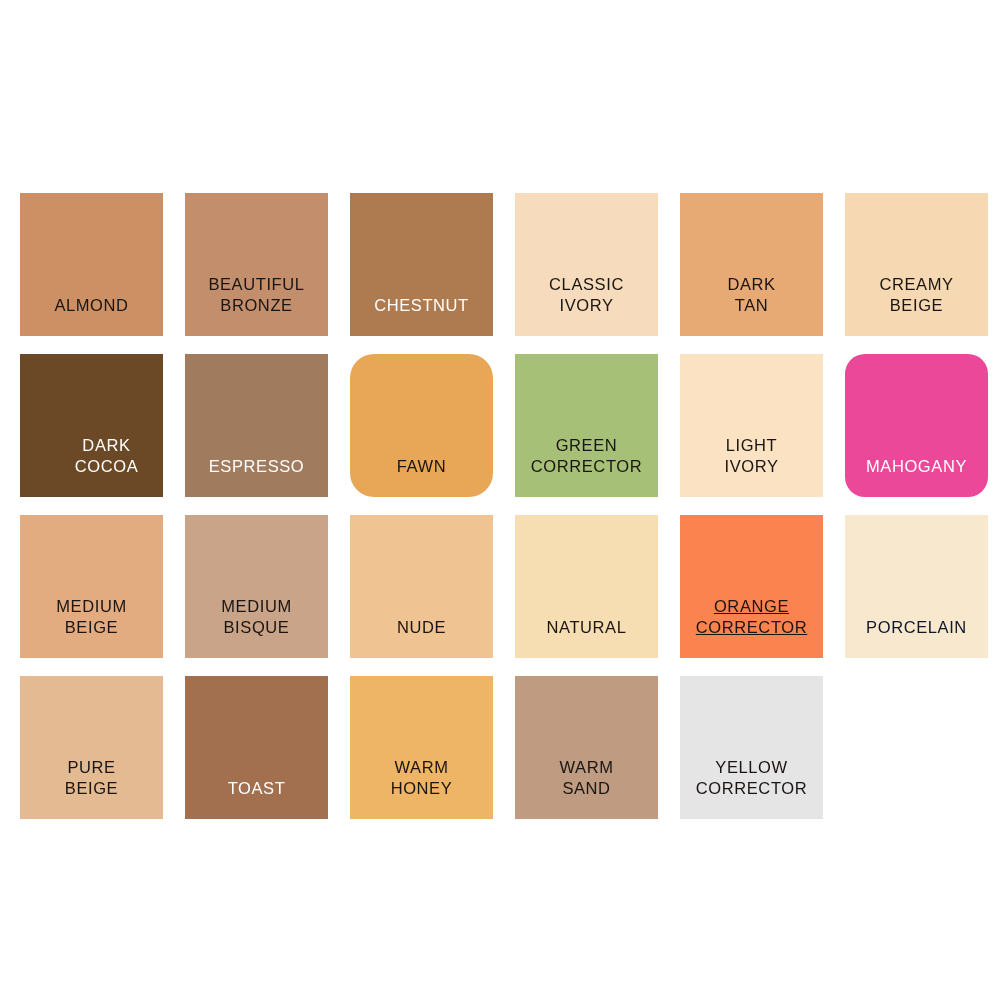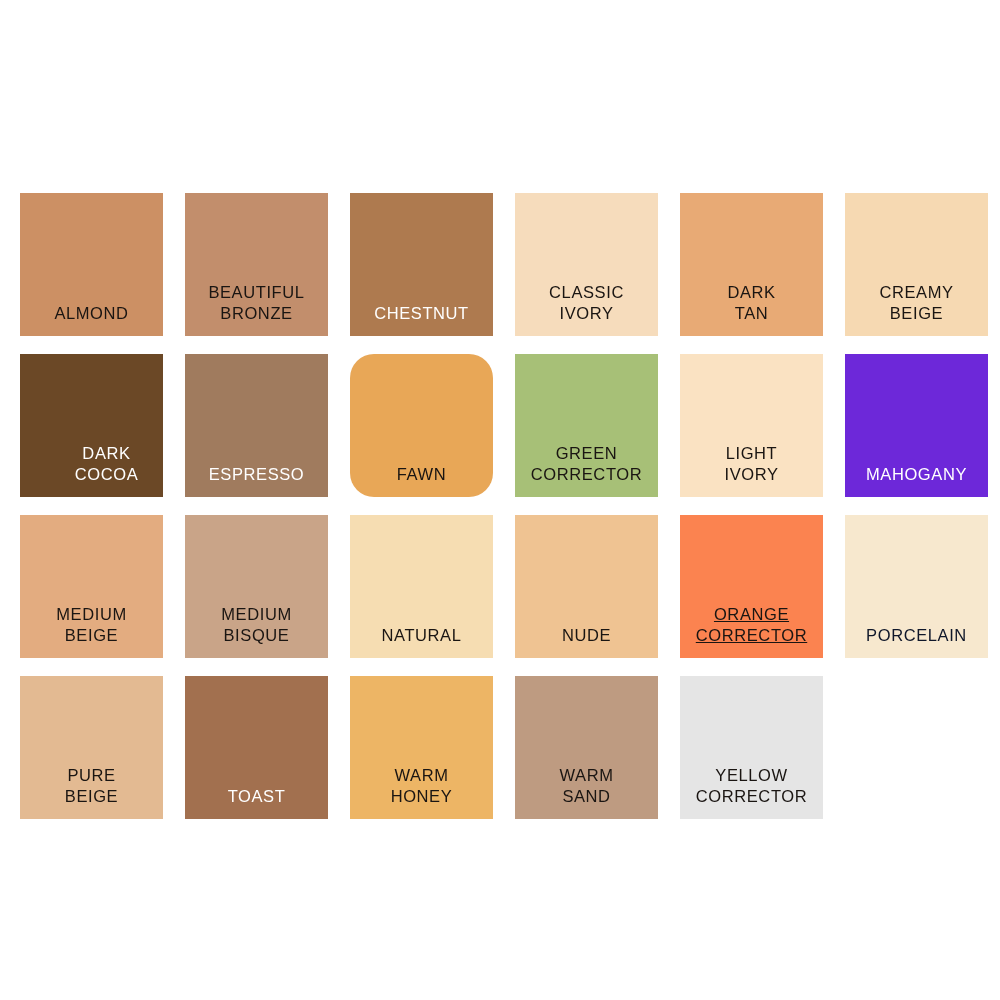--- a/index.html
+++ b/index.html
@@ -34,21 +34,21 @@
   }
   .swatch {
     position: relative;
     width: 143px;
     height: 143px;
     box-sizing: border-box;
     display: flex;
     flex-direction: column;
     align-items: center;
     justify-content: flex-end;
-    padding-bottom: 12px;
+    padding-bottom: 20px;
     overflow: hidden;
   }
   .swatch-label {
     text-align: center;
     font-family: "Liberation Sans", sans-serif;
     font-size: 16.5px;
     line-height: 21px;
     letter-spacing: 0.6px;
     font-weight: 400;
     white-space: nowrap;
@@ -124,45 +124,45 @@
           <span class="line">GREEN</span>
           <span class="line">CORRECTOR</span>
         </div>
       </div>
       <div class="swatch light" style="background-color: rgb(250, 226, 194);">
         <div class="swatch-label" style="color: rgb(26, 21, 18);">
           <span class="line">LIGHT</span>
           <span class="line">IVORY</span>
         </div>
       </div>
-      <div class="swatch dark" style="background-color: #6d28d9;">
+      <div class="swatch dark" style="background-color: #ec4899; border-radius: 20px;">
         <div class="swatch-label" style="color: rgb(255, 255, 255);">
           <span class="line">MAHOGANY</span>
         </div>
       </div>
       <div class="swatch light" style="background-color: rgb(227, 172, 128);">
         <div class="swatch-label" style="color: rgb(26, 21, 18);">
           <span class="line">MEDIUM</span>
           <span class="line">BEIGE</span>
         </div>
       </div>
       <div class="swatch light" style="background-color: rgb(201, 164, 136);">
         <div class="swatch-label" style="color: rgb(26, 21, 18);">
           <span class="line">MEDIUM</span>
           <span class="line">BISQUE</span>
         </div>
       </div>
+      <div class="swatch light" style="background-color: rgb(239, 195, 146);">
+        <div class="swatch-label" style="color: rgb(26, 21, 18);">
+          <span class="line">NUDE</span>
+        </div>
+      </div>
       <div class="swatch light" style="background-color: rgb(246, 221, 178);">
         <div class="swatch-label" style="color: rgb(26, 21, 18);">
           <span class="line">NATURAL</span>
-        </div>
-      </div>
-      <div class="swatch light" style="background-color: rgb(239, 195, 146);">
-        <div class="swatch-label" style="color: rgb(26, 21, 18);">
-          <span class="line">NUDE</span>
         </div>
       </div>
       <div class="swatch light" style="background-color: rgb(251, 131, 80);">
         <div class="swatch-label" style="color: rgb(26, 21, 18); text-decoration: underline;">
           <span class="line">ORANGE</span>
           <span class="line">CORRECTOR</span>
         </div>
       </div>
       <div class="swatch light" style="background-color: rgb(247, 232, 206);">
         <div class="swatch-label" style="color: #0f172a;">

